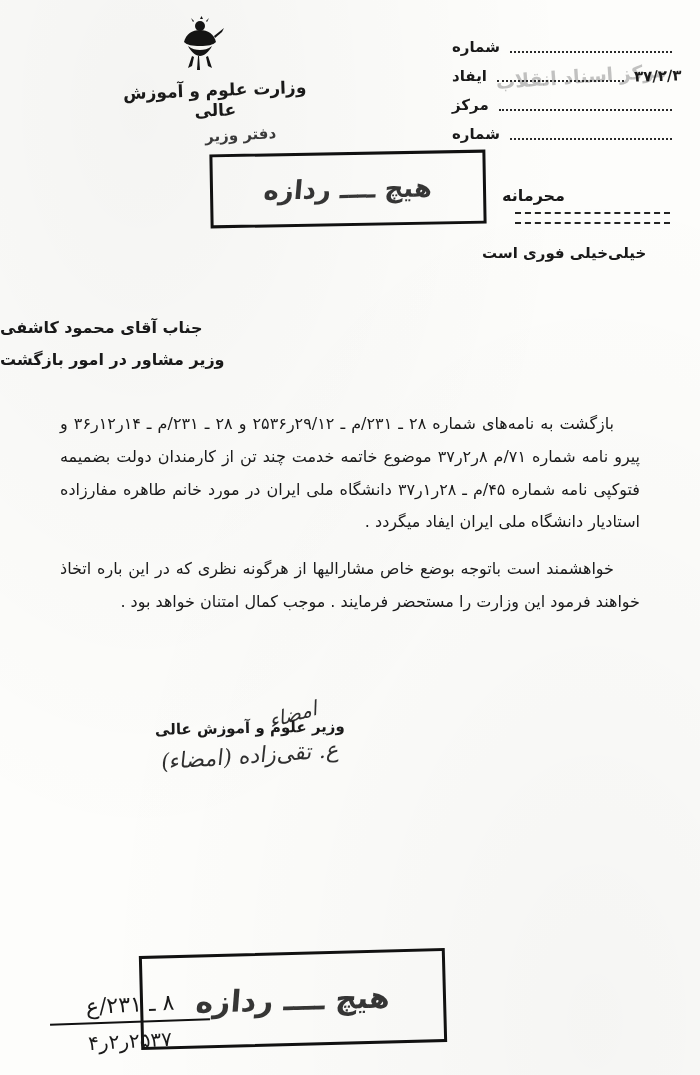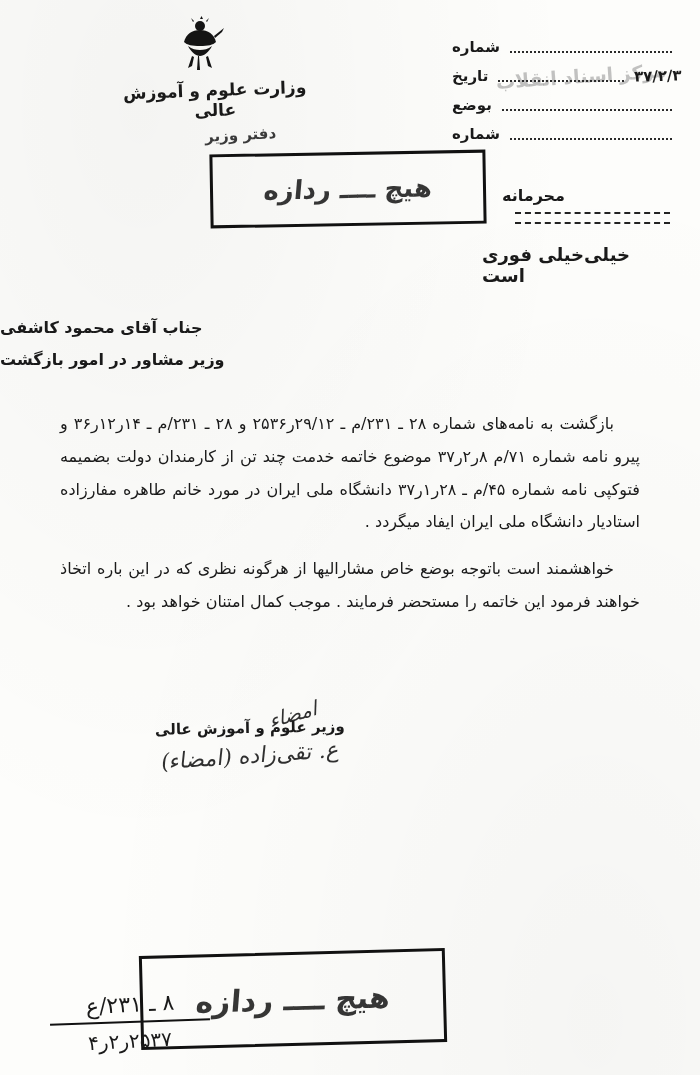--- a/index.html
+++ b/index.html
@@ -88,21 +88,21 @@
     height: 8px;
     border-top: 2px dashed #222;
     border-bottom: 2px dashed #222;
   }
   .urgent {
     position: absolute;
     top: 244px;
     right: 28px;
     width: 190px;
     text-align: left;
-    font-size: 18px;
+    font-size: 15px;
     font-weight: bold;
   }
 
   
   .emblem {
     position: absolute;
     top: 16px;
     left: 170px;
     width: 60px;
     height: 60px;
@@ -308,26 +308,26 @@
 
   <div class="watermark">مرکز اسناد انقلاب</div>
 
   <div class="header-fields">
     <div class="field-row">
       <span class="field-label">شماره</span>
       <span class="dotline"></span>
       <span class="field-value"></span>
     </div>
     <div class="field-row">
-      <span class="field-label">تاریخ</span>
+      <span class="field-label">ایفاد</span>
       <span class="dotline"></span>
       <span class="field-value">۳۷/۲/۳</span>
     </div>
     <div class="field-row">
-      <span class="field-label">بوضع</span>
+      <span class="field-label">مرکز</span>
       <span class="dotline"></span>
       <span class="field-value"></span>
     </div>
     <div class="field-row">
       <span class="field-label">شماره</span>
       <span class="dotline"></span>
       <span class="field-value"></span>
     </div>
   </div>
 
@@ -339,21 +339,21 @@
     <div class="stamp-ink">هیچ ــــ ردازه</div>
   </div>
 
   <div class="addressee">
     <div>جناب آقای محمود کاشفی</div>
     <div>وزیر مشاور در امور بازگشت</div>
   </div>
 
   <div class="body-text">
     <p class="indent">بازگشت به نامه‌های شماره ۲۸ ـ ۲۳۱/م ـ ۲۹/۱۲ر۲۵۳۶ و ۲۸ ـ ۲۳۱/م ـ ۱۴ر۱۲ر۳۶ و پیرو نامه شماره ۷۱/م ۸ر۲ر۳۷ موضوع خاتمه خدمت چند تن از کارمندان دولت بضمیمه فتوکپی نامه شماره ۴۵/م ـ ۲۸ر۱ر۳۷ دانشگاه ملی ایران در مورد خانم طاهره مفارزاده استادیار دانشگاه ملی ایران ایفاد میگردد .</p>
-    <p class="indent">خواهشمند است باتوجه بوضع خاص مشارالیها از هرگونه نظری که در این باره اتخاذ خواهند فرمود این خاتمه را مستحضر فرمایند . موجب کمال امتنان خواهد بود .</p>
+    <p class="indent">خواهشمند است باتوجه بوضع خاص مشارالیها از هرگونه نظری که در این باره اتخاذ خواهند فرمود این وزارت را مستحضر فرمایند . موجب کمال امتنان خواهد بود .</p>
   </div>
 
   <div class="signature-block">
     <span class="sign-flourish">امضاء</span>
     <span class="sign-title">وزیر علوم و آموزش عالی</span><br>
     <span class="sign-scribble">ع. تقی‌زاده (امضاء)</span>
   </div>
 
   <div class="stamp stamp-bottom">
     <div class="stamp-ink">هیچ ــــ ردازه</div>

